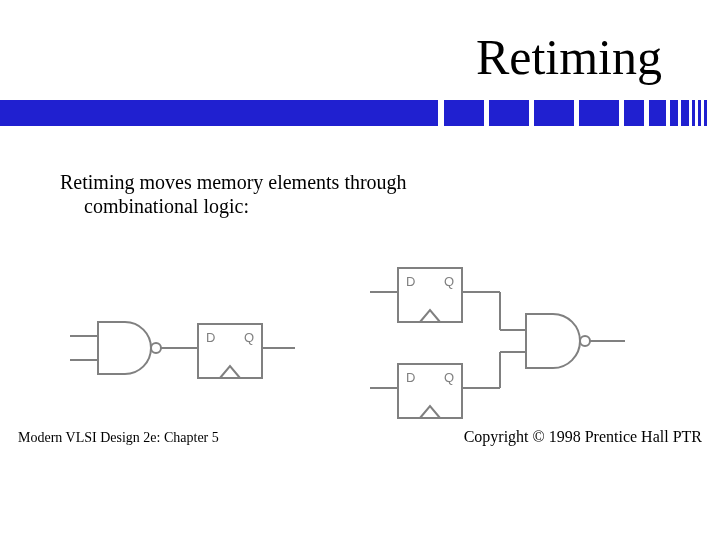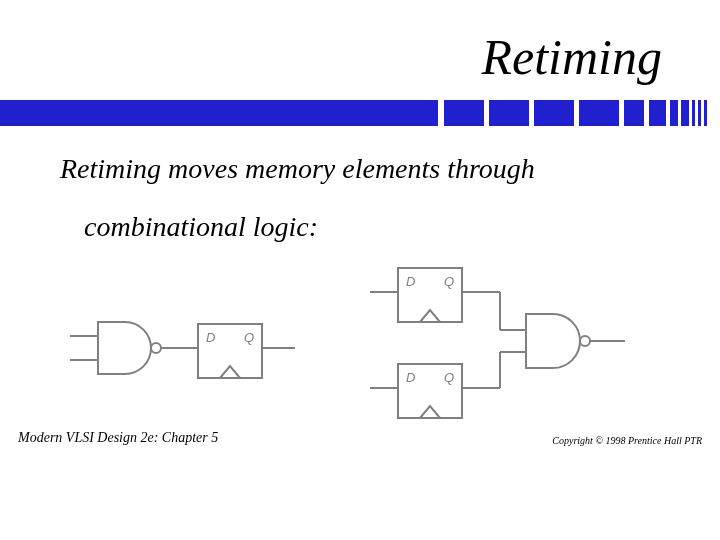--- a/index.html
+++ b/index.html
@@ -9,21 +9,20 @@
     height: 540px;
     background: #fff;
     font-family: "Times New Roman", Times, serif;
     color: #000;
     overflow: hidden;
   }
   .slide {
     position: relative;
     width: 720px;
     height: 464px;
-    font-style: italic;
   }
   .title {
     position: absolute;
     top: 28px;
     right: 58px;
     font-size: 50px;
     font-weight: 400;
   }
   .bar-row {
     position: absolute;
@@ -33,49 +32,48 @@
     height: 26px;
   }
   .blue-bar {
     position: absolute;
     top: 0;
     height: 26px;
     background: #2020d0;
   }
   .body-text {
     position: absolute;
-    top: 152px;
+    top: 170px;
     left: 60px;
     right: 50px;
-    font-size: 28px;
+    font-size: 20px;
     line-height: 1.2;
   }
   .body-text .indent {
     padding-left: 24px;
     display: block;
-    margin-top: 24px;
   }
   .diagram-area {
     position: absolute;
     top: 260px;
     left: 70px;
     width: 580px;
     height: 180px;
   }
   .footer-left {
     position: absolute;
     bottom: 18px;
     left: 18px;
     font-size: 14px;
   }
   .footer-right {
     position: absolute;
     bottom: 18px;
     right: 18px;
-    font-size: 10px;
+    font-size: 16px;
   }
   svg text {
     font-family: Arial, Helvetica, sans-serif;
   }
 </style>
 </head>
 <body>
 
 <div class="slide">
 

